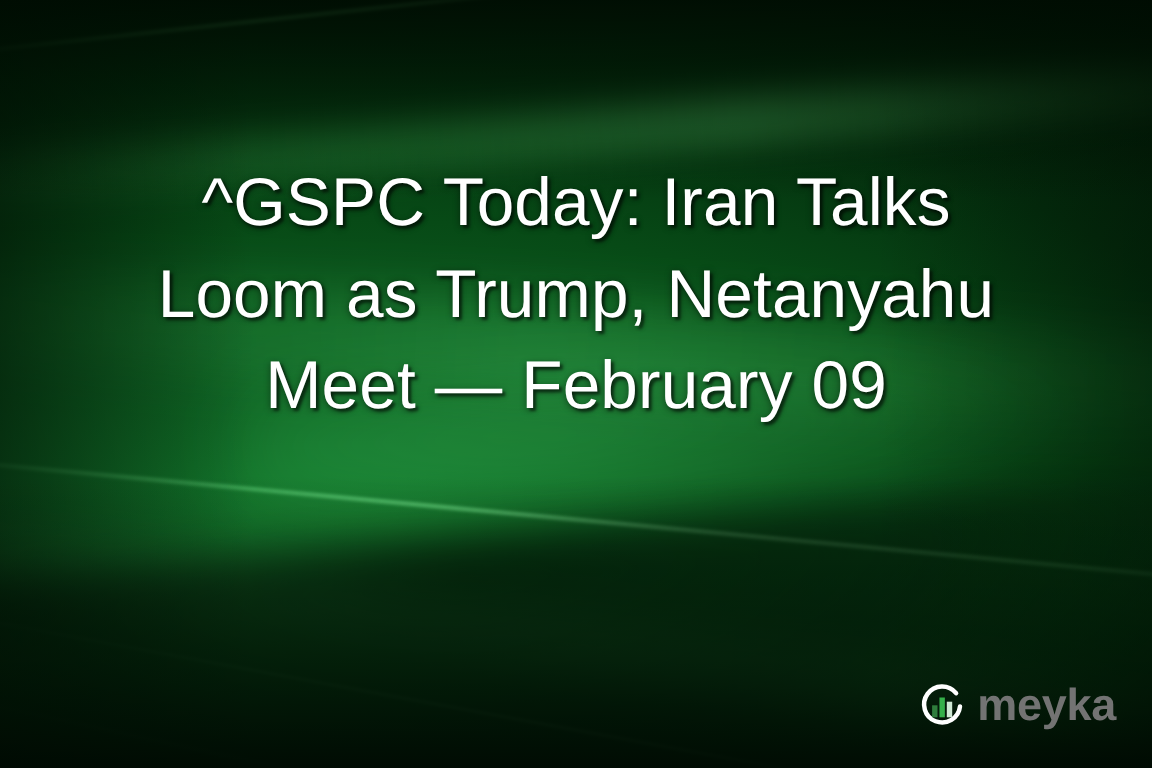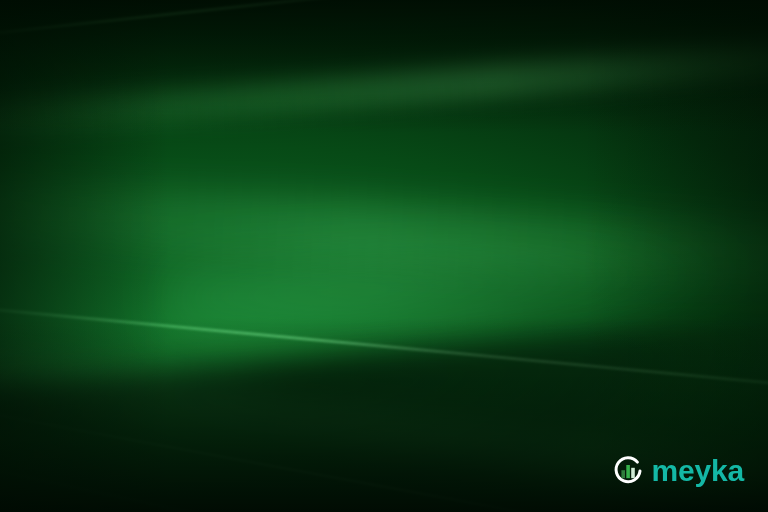--- a/index.html
+++ b/index.html
@@ -154,21 +154,21 @@
     bottom: 24px;
     display: flex;
     align-items: center;
     gap: 7px;
     z-index: 6;
   }
 
   #logo-mark { display: block; }
 
   #logo-word {
-    color: #14b8a6;
+    color: #737373;
     font-size: 30px;
     font-weight: 700;
     letter-spacing: -.2px;
     line-height: 1;
   }
 </style>
 </head>
 <body>
 
 <div id="card">
@@ -180,20 +180,25 @@
   <div class="streak s9"></div>
   <div class="streak s6"></div>
   <div class="streak s1"></div>
   <div class="streak s2"></div>
   <div class="streak s5"></div>
   <div class="streak s7"></div>
   <div class="streak s8"></div>
   <div class="bg-darkcurve"></div>
   <div class="bg-vignette"></div>
 
+  <div id="headline-block">
+    <div class="headline-line">^GSPC Today: Iran Talks</div>
+    <div class="headline-line">Loom as Trump, Netanyahu</div>
+    <div class="headline-line">Meet — February 09</div>
+  </div>
 
   <div id="logo">
     <svg id="logo-mark" width="34" height="34" viewBox="0 0 34 34">
       <path d="M26.4 8.1 A12 12 0 1 0 29 17" fill="none" stroke="#ffffff" stroke-width="3" stroke-linecap="round"></path>
       <rect x="10.4" y="16.2" width="3.6" height="8.0" fill="#2f7d3c"></rect>
       <rect x="15.3" y="11.0" width="3.6" height="13.2" fill="#35b04a"></rect>
       <rect x="20.2" y="13.8" width="3.6" height="10.4" fill="#cfe9d4"></rect>
     </svg>
     <span id="logo-word">meyka</span>
   </div>

